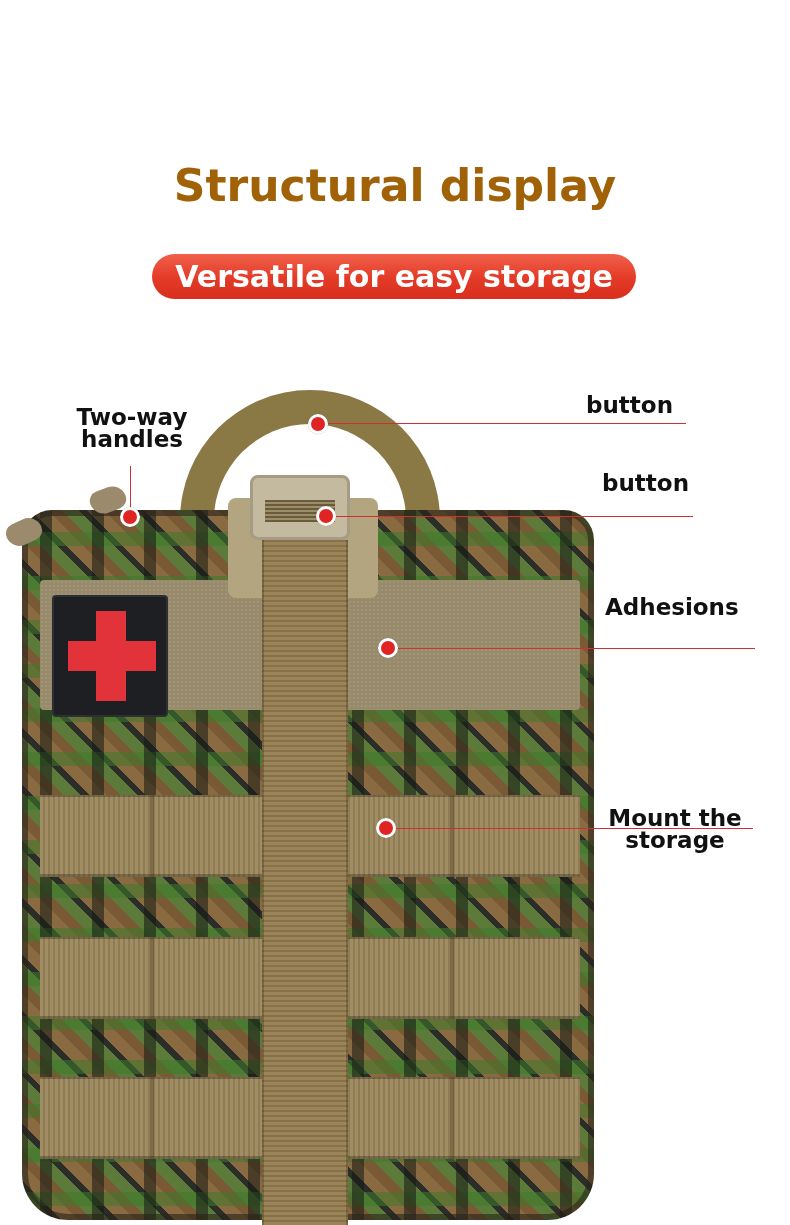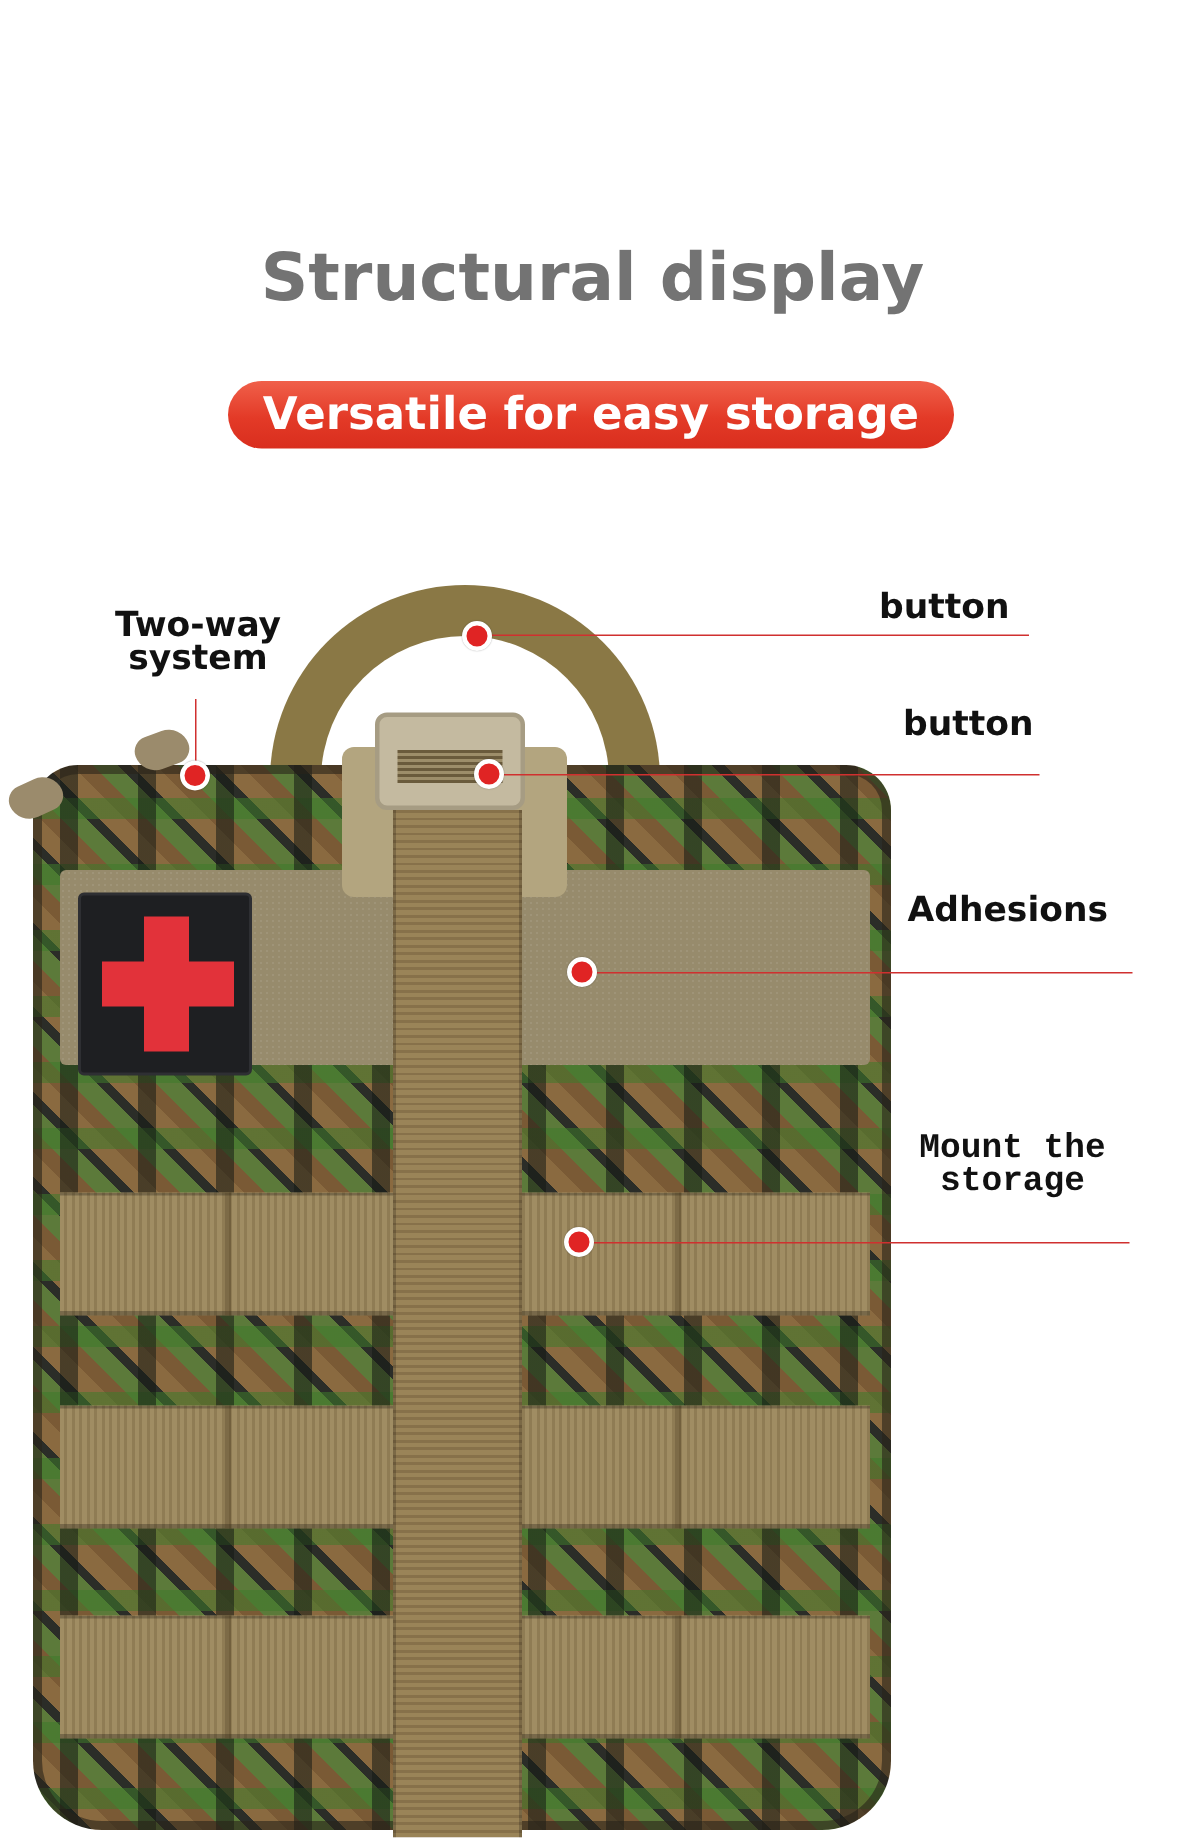--- a/index.html
+++ b/index.html
@@ -1,21 +1,21 @@
 <!DOCTYPE html>
 <html><head>
   <meta charset="utf-8">
   <style>
     * { margin: 0; padding: 0; box-sizing: border-box; }
     html, body { width: 790px; height: 1225px; background: #ffffff; overflow: hidden; }
     body { position: relative; font-family: "DejaVu Sans", "Liberation Sans", sans-serif; color: #111; }
 
     .title {
       position: absolute; left: 0; top: 160px; width: 790px; text-align: center;
-      font-size: 44px; font-weight: bold; letter-spacing: 0px; color: #737373;
+      font-size: 44px; font-weight: bold; letter-spacing: 0px; color: #a16207;
     }
     .pill {
       position: absolute; left: 152px; top: 254px; width: 484px; height: 45px;
       border-radius: 23px;
       background: linear-gradient(180deg, #f0604a 0%, #e33a27 55%, #d92e1e 100%);
       color: #fff; font-size: 30px; font-weight: bold; text-align: center; line-height: 45px;
     }
 
     
     .bag-wrap { position: absolute; left: 0; top: 380px; width: 790px; height: 845px; }
@@ -111,35 +111,35 @@
   <div class="center-strap"></div>
   <div class="buckle">
     <div class="slot"></div>
   </div>
   <div class="zip-pull" style="left:90px; top:108px; transform:rotate(-20deg);"></div>
   <div class="zip-pull" style="left:6px; top:140px; transform:rotate(-25deg);"></div>
 </div>
 
 <div class="label" style="left:62px; top:406px; width:140px;">
   <div>Two-way</div>
-  <div>system</div>
+  <div>handles</div>
 </div>
 <div class="vleader" style="left:130px; top:466px; height:42px;"></div>
 <div class="dot" style="left:120px; top:507px;"></div>
 
 <div class="label" style="left:586px; top:394px;">button</div>
 <div class="leader" style="left:328px; top:423px; width:358px;"></div>
 <div class="dot" style="left:308px; top:414px;"></div>
 
 <div class="label" style="left:602px; top:472px;">button</div>
 <div class="leader" style="left:336px; top:516px; width:357px;"></div>
 <div class="dot" style="left:316px; top:506px;"></div>
 
 <div class="label" style="left:605px; top:596px;">Adhesions</div>
 <div class="leader" style="left:398px; top:648px; width:357px;"></div>
 <div class="dot" style="left:378px; top:638px;"></div>
 
-<div class="label" style="left:600px; top:754px; width:150px;font-family:Liberation Mono, monospace;">
+<div class="label" style="left:600px; top:807px; width:150px;">
   <div>Mount the</div>
   <div>storage</div>
 </div>
 <div class="leader" style="left:396px; top:828px; width:357px;"></div>
 <div class="dot" style="left:376px; top:818px;"></div>
 
 </body></html>

